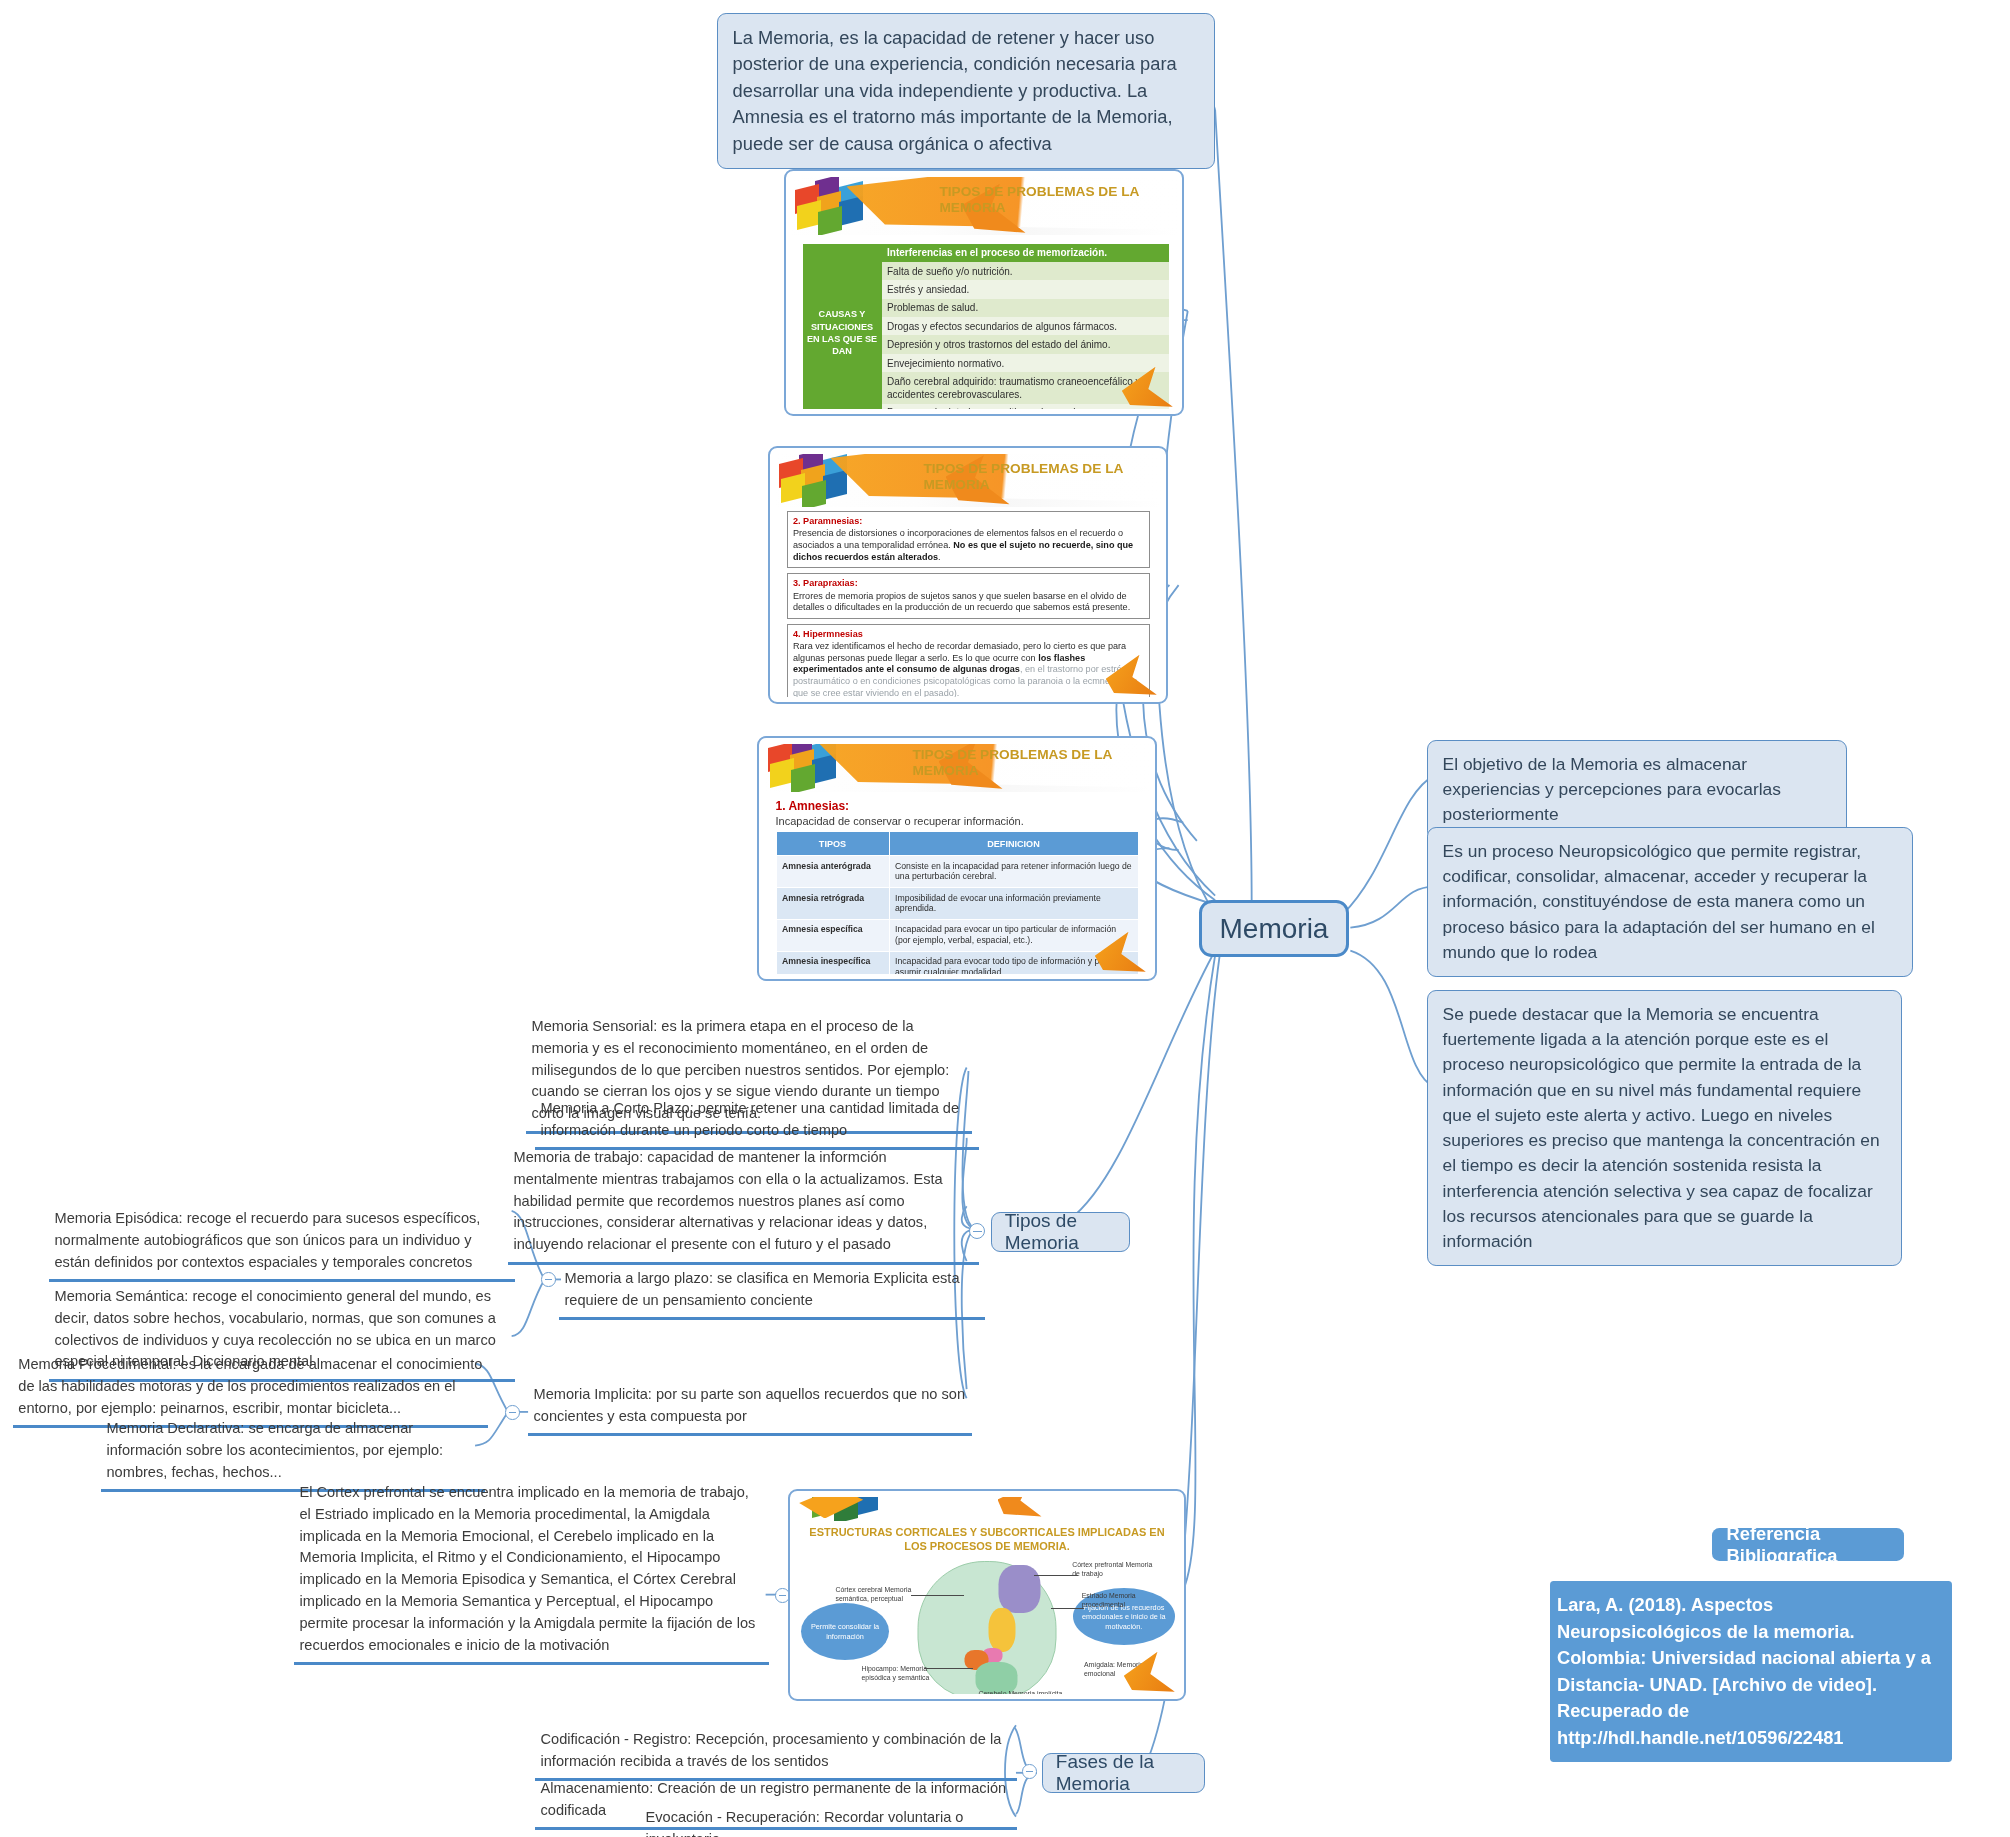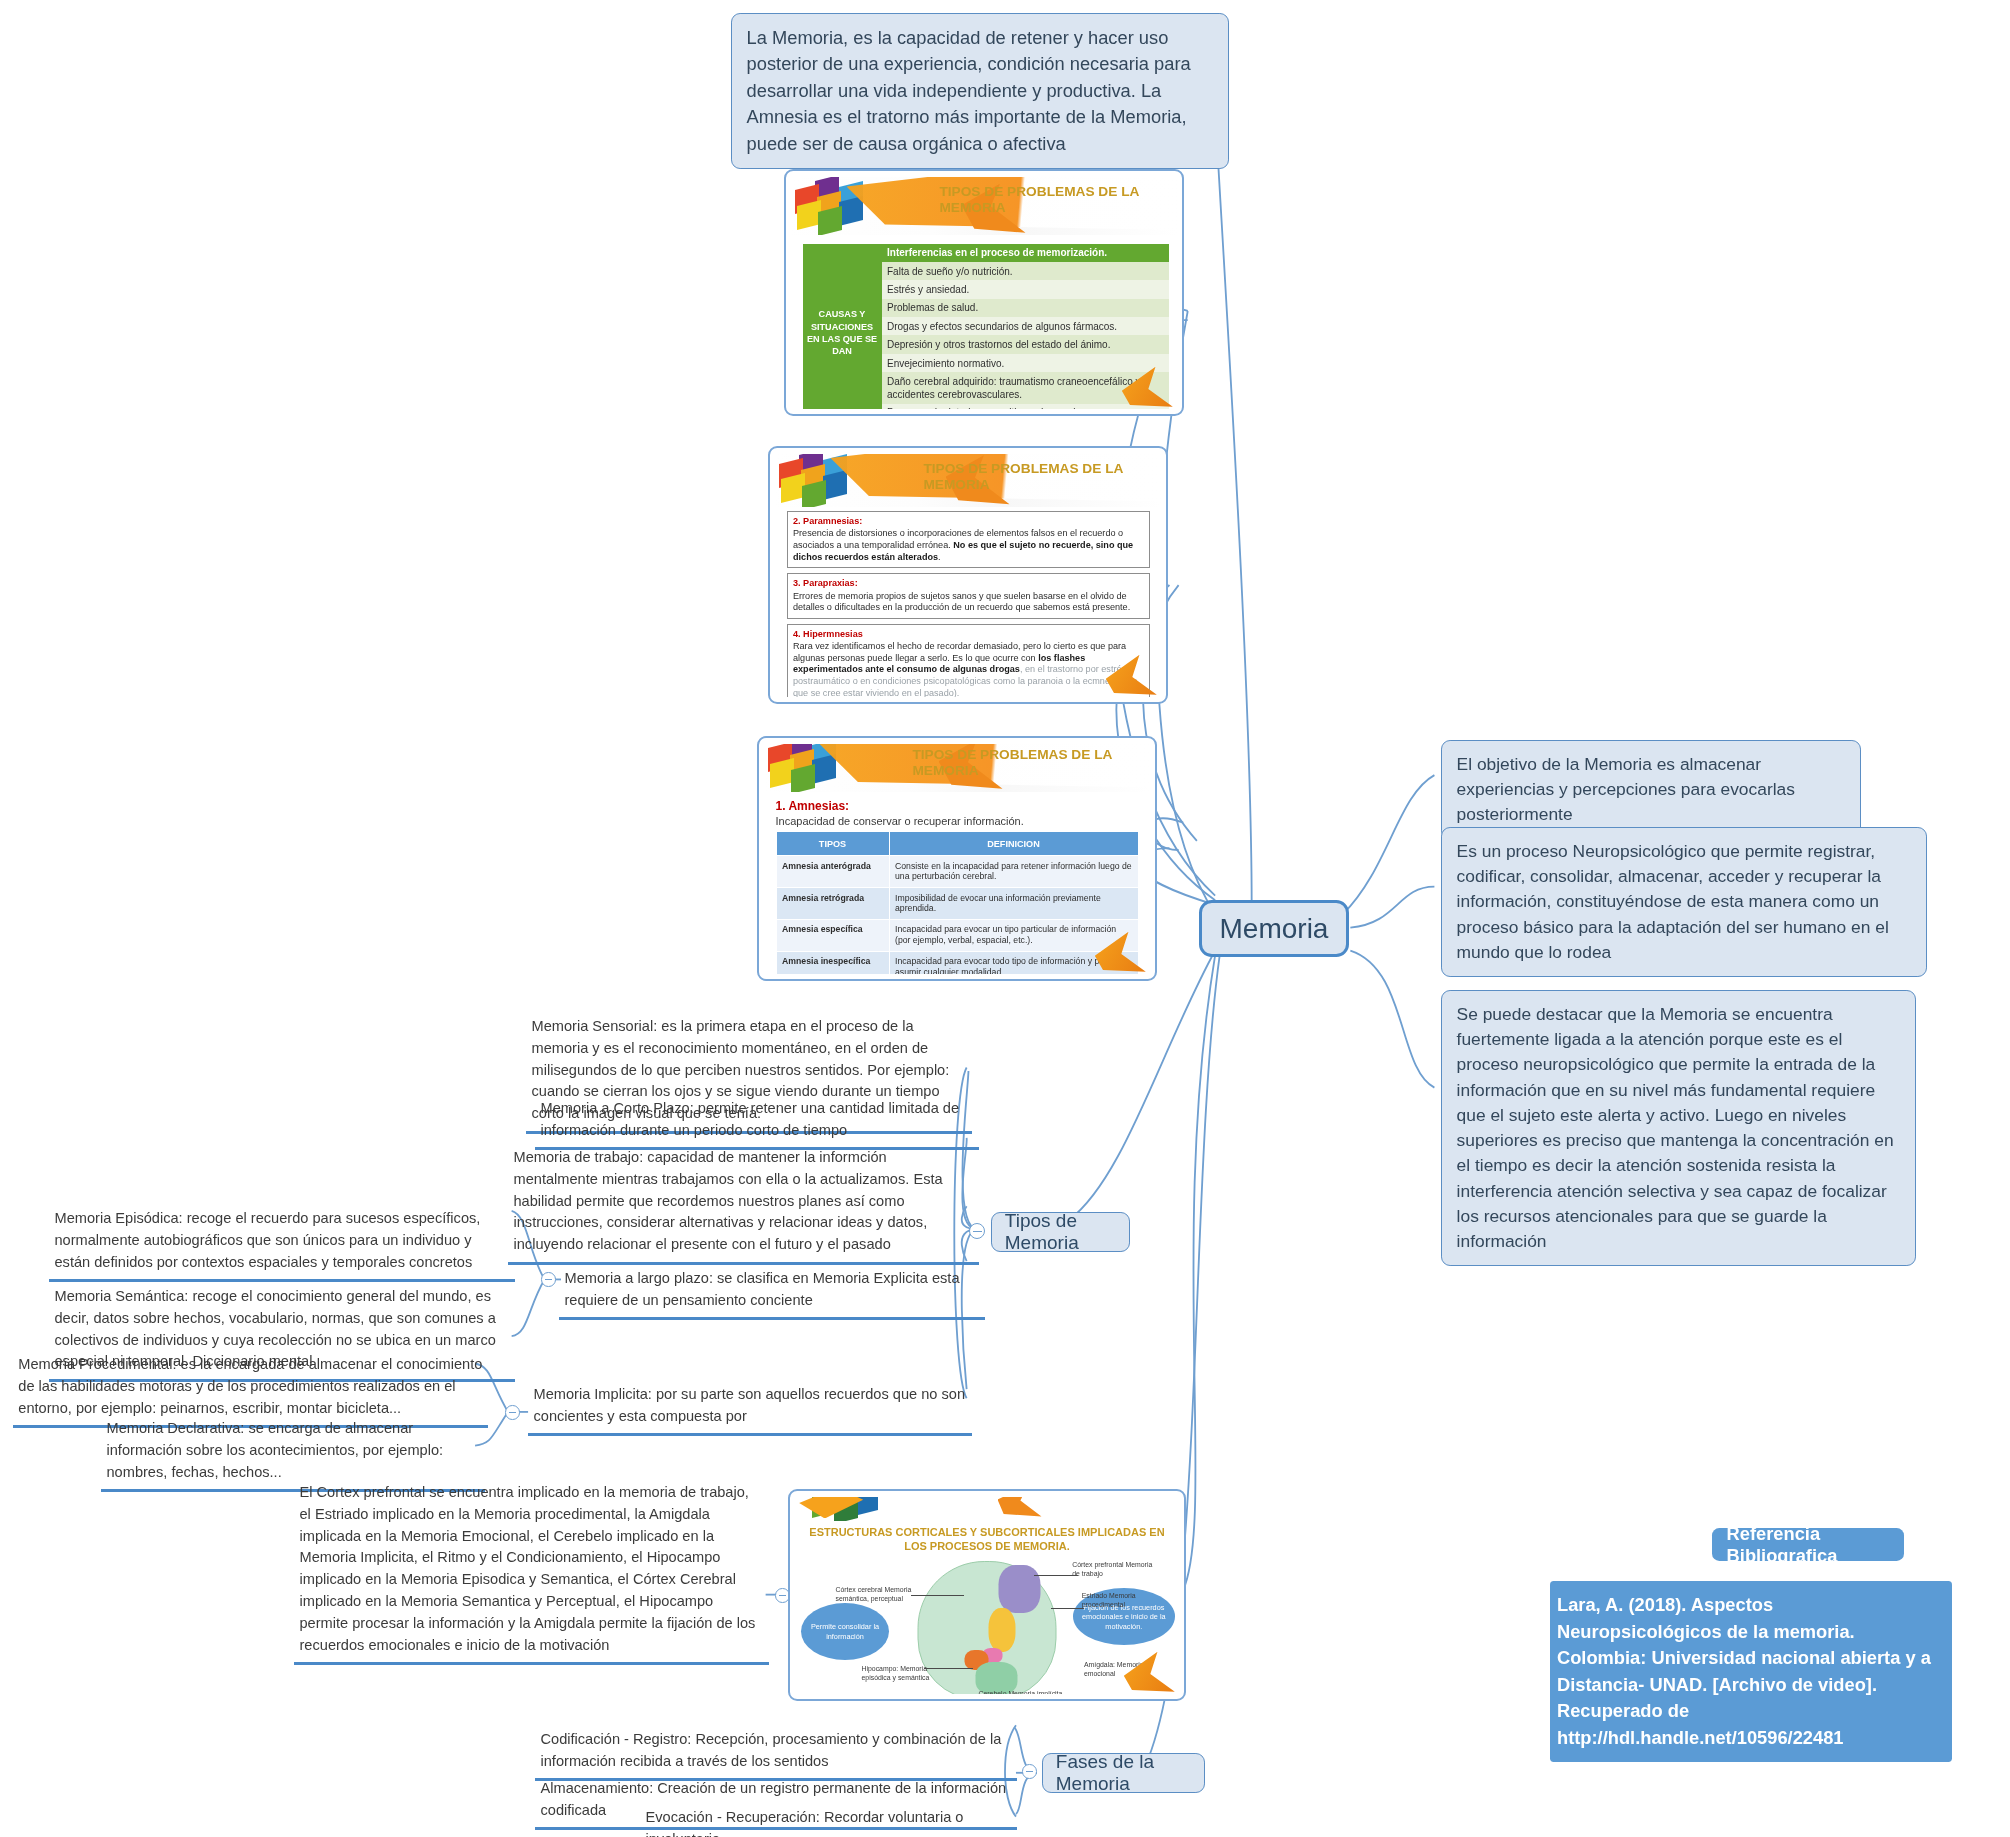--- a/index.html
+++ b/index.html
@@ -15,21 +15,20 @@
   
   .node{position:absolute;box-sizing:border-box;}
 
   .bubble{
     background:#dbe5f1;
     border:1.8px solid #5b8ec4;
     border-radius:9.1px;
     color:#33475b;
     line-height:1.45;
     padding:11px 14.6px;
-    margin-left:14px;
   }
 
   .center-node{
     background:#dbe5f1;
     border:3.7px solid #4a89c8;
     border-radius:12.8px;
     display:flex;align-items:center;justify-content:center;
     font-size:28px;color:#2e4a66;
   }
   .pill{

